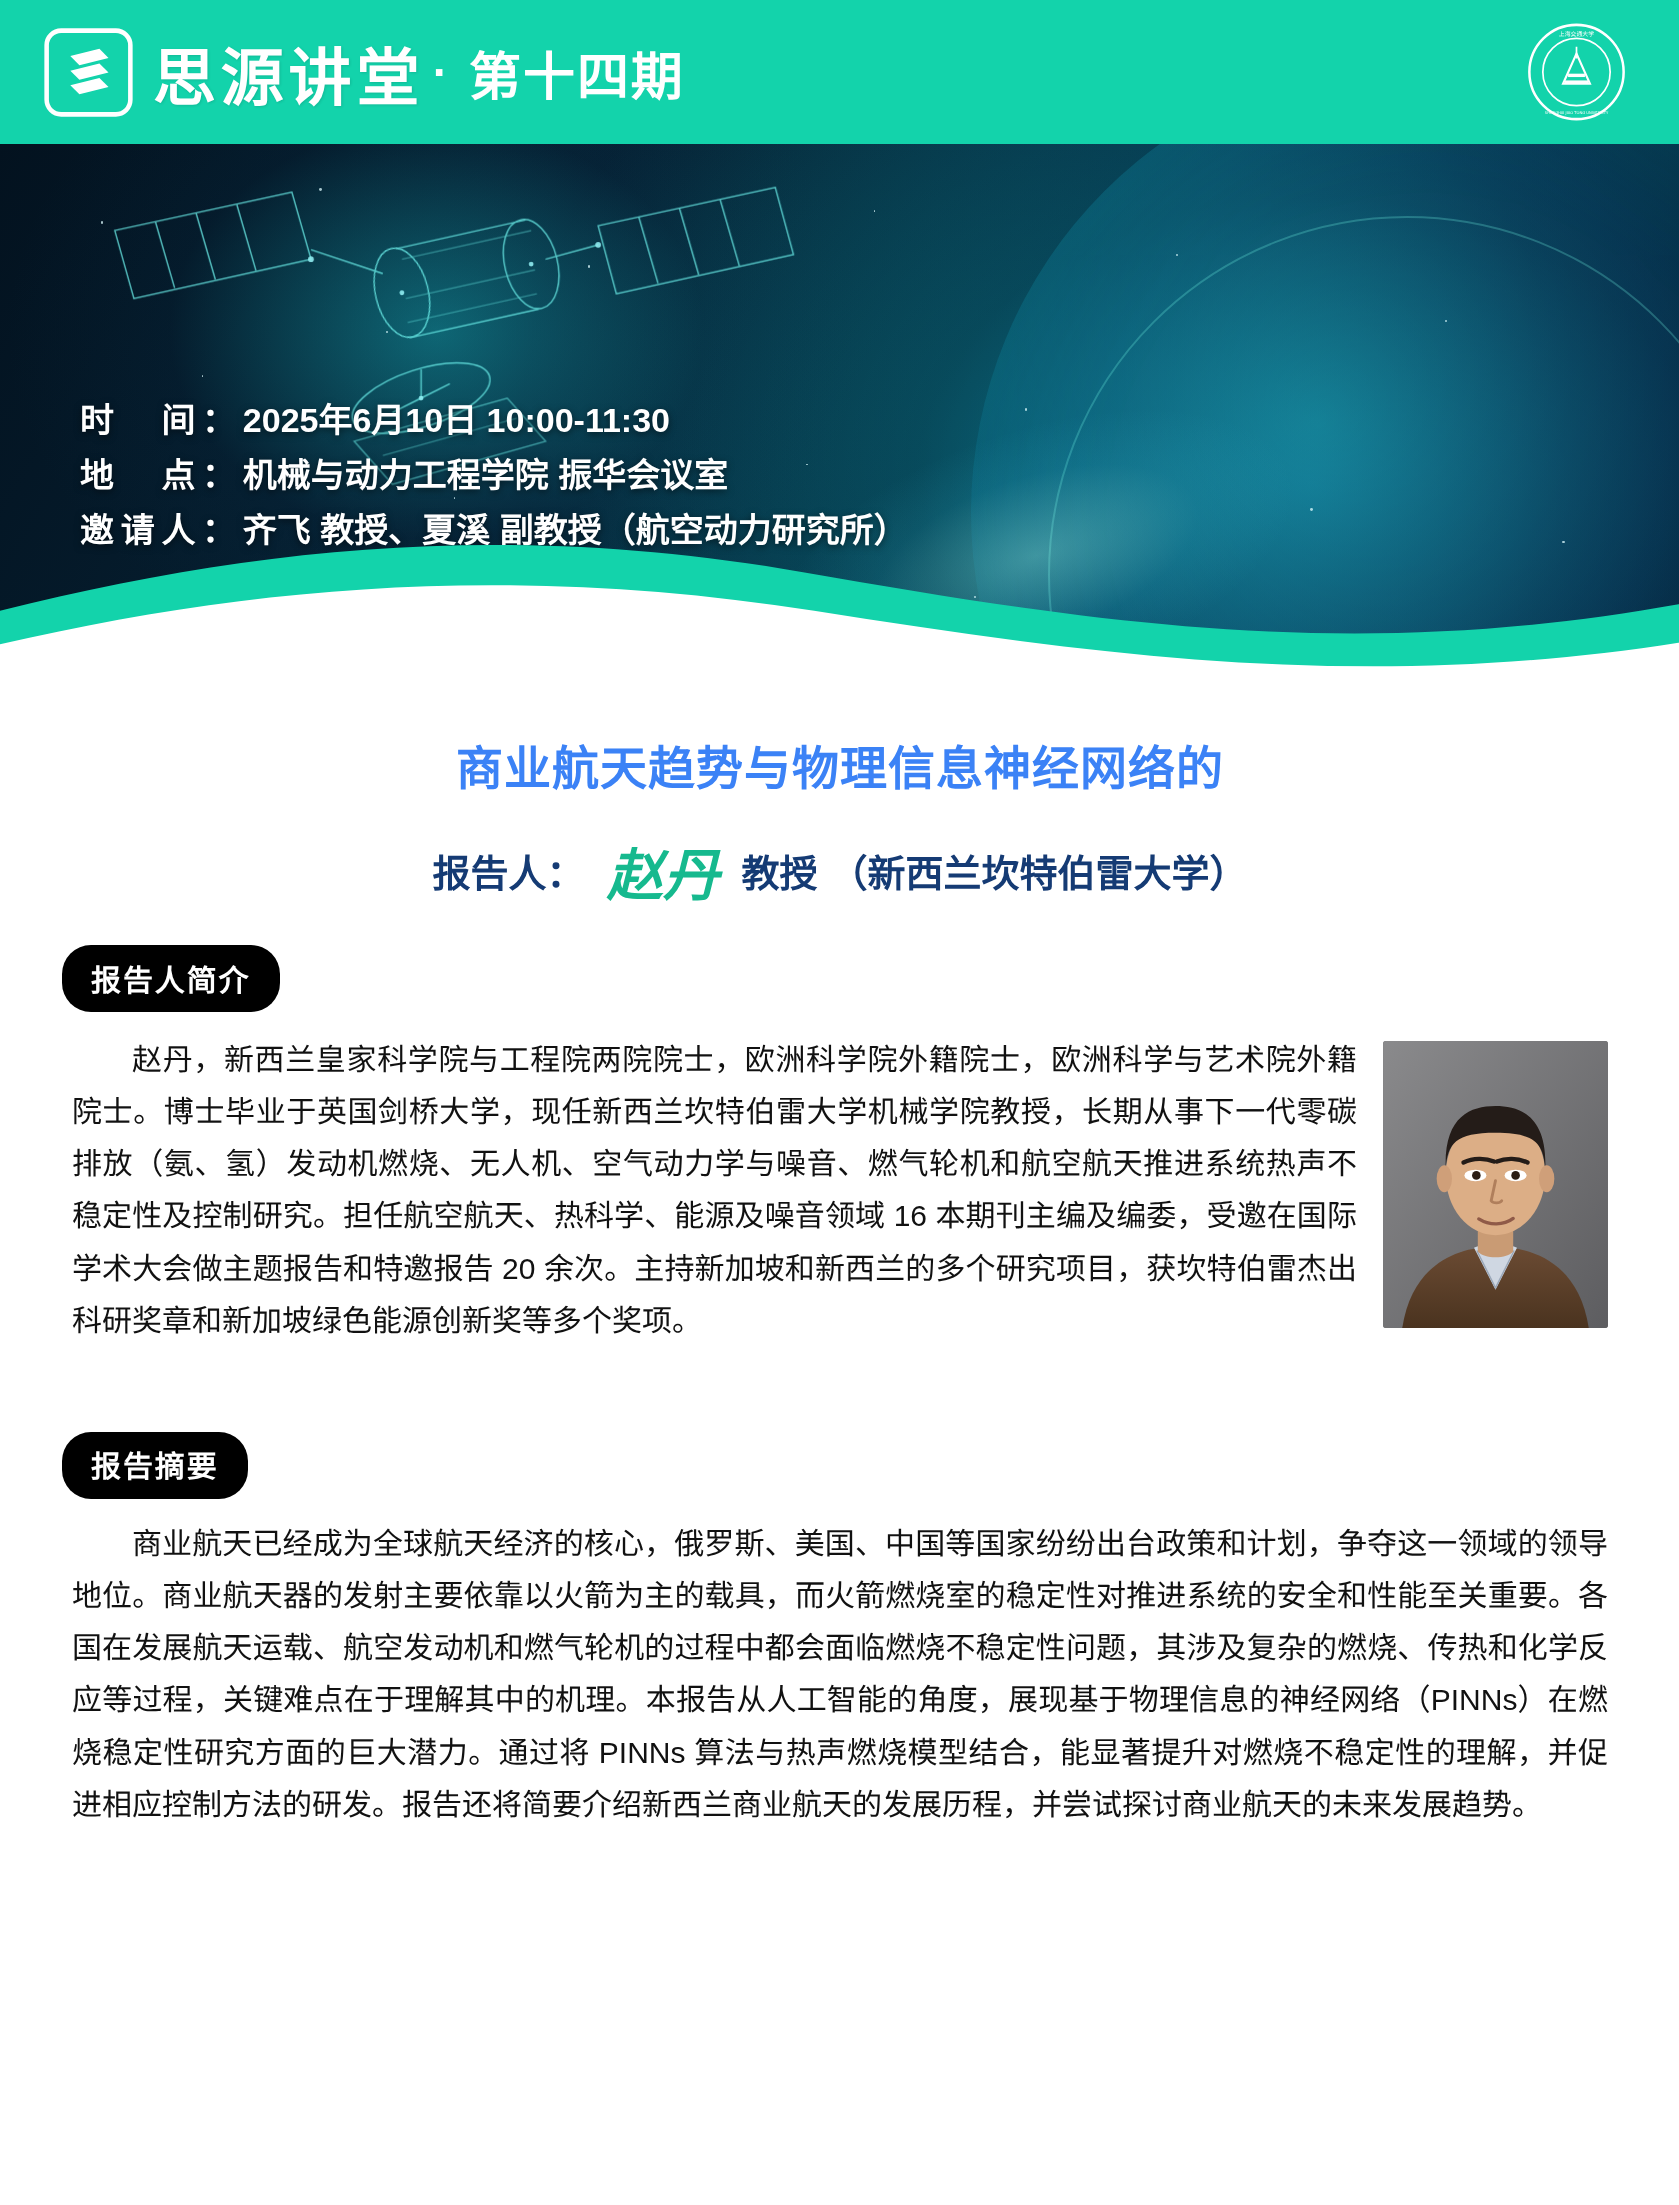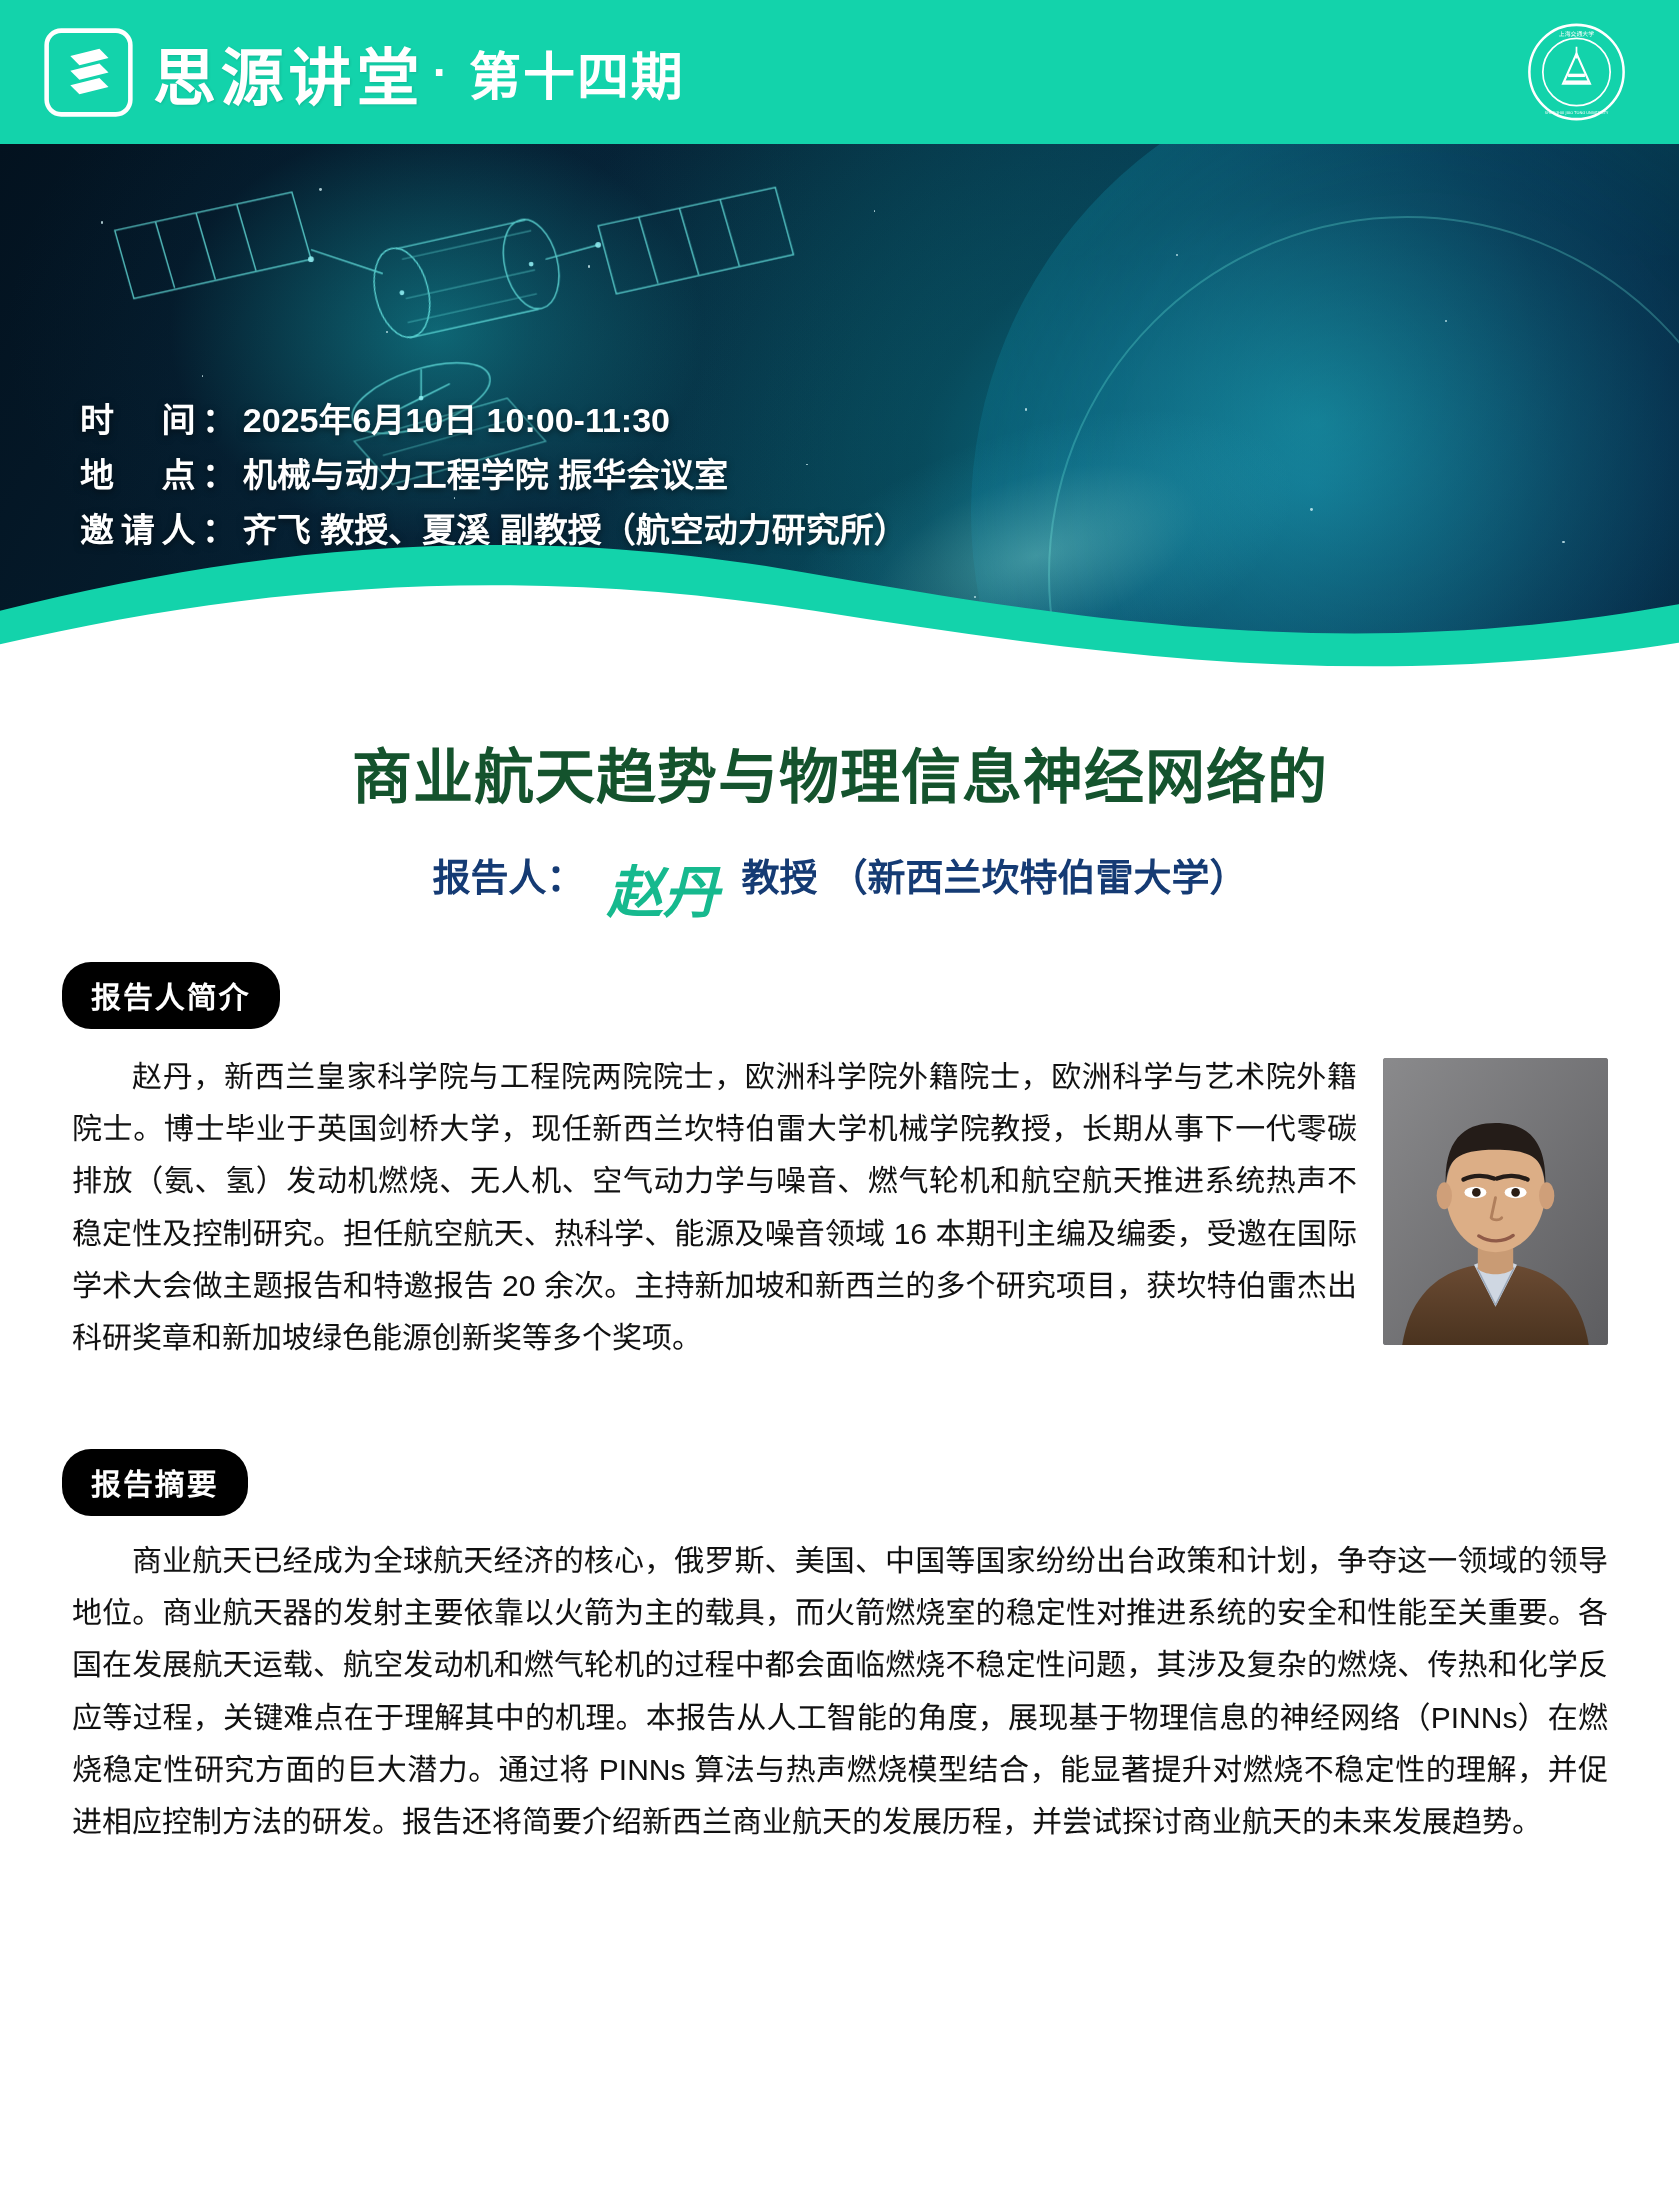--- a/index.html
+++ b/index.html
@@ -158,32 +158,33 @@
     pointer-events: none;
   }
   .wave-wrap svg { width: 100%; height: 100%; display: block; }
 
   
   .title-section {
     padding: 43px 72px 0 72px;
     text-align: center;
   }
   .talk-title {
-    color: #14532d;
-    font-size: 60px;
+    color: #3b82f6;
+    font-size: 47px;
     font-weight: bold;
     line-height: 1.32;
     letter-spacing: 1px;
   }
   .speaker-line {
     margin-top: 30px;
     font-size: 38px;
     font-weight: bold;
     color: #153b74;
     display: flex;
+    align-items: center;
     justify-content: center;
     gap: 12px;
     flex-wrap: nowrap;
   }
   .speaker-name {
     color: #16b98e;
     font-family: "DejaVu Serif", "Liberation Serif", serif;
     font-style: italic;
     font-size: 56px;
     padding: 0 10.5px;

